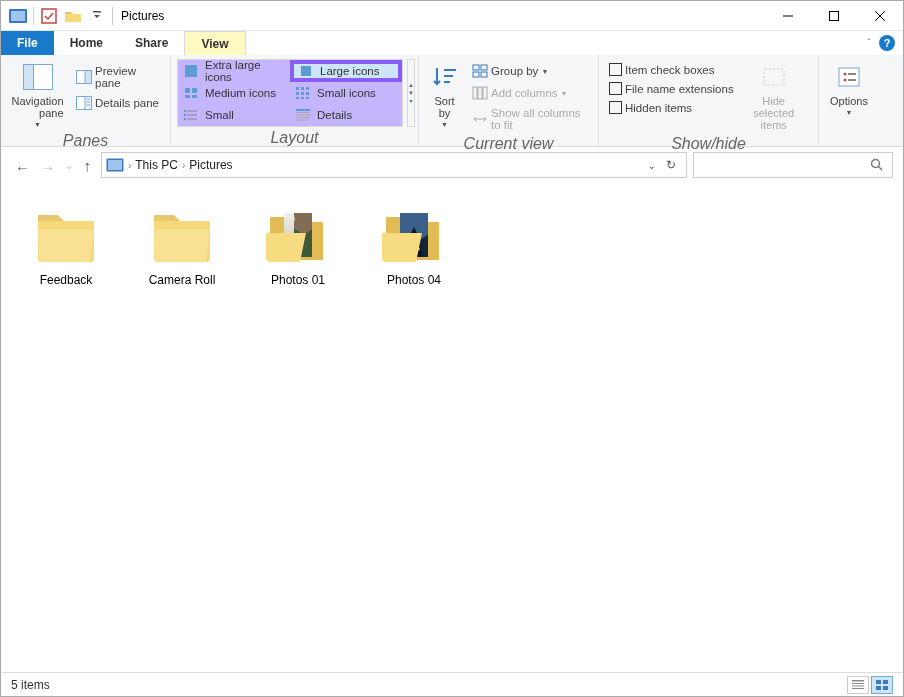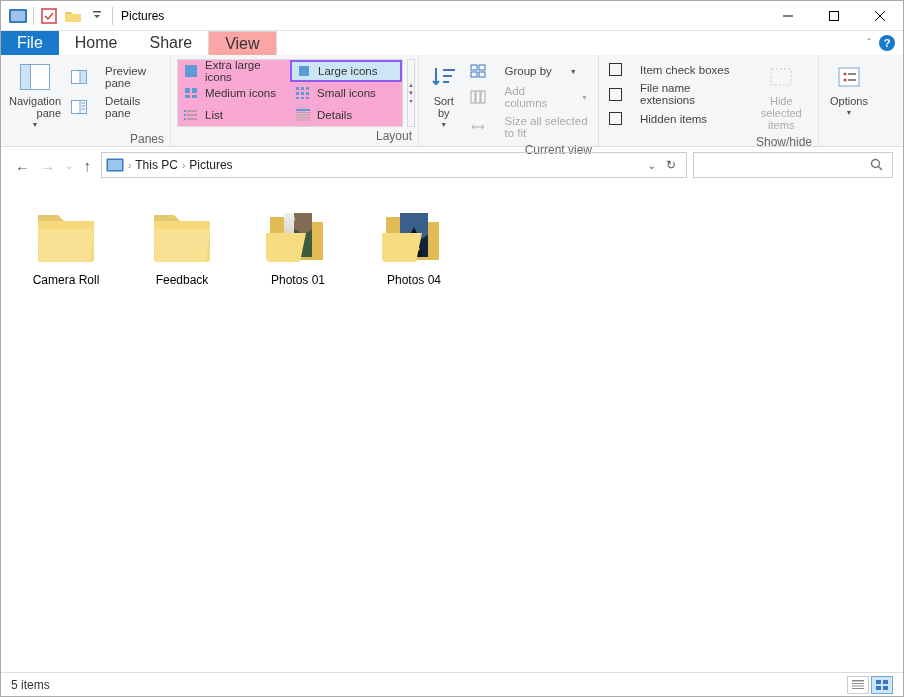--- a/index.html
+++ b/index.html
@@ -9,43 +9,43 @@
 .titlebar { height: 30px; display: flex; align-items: center; background: #fff; border-bottom: 1px solid #e5e5e5; }
 .qat { display: flex; align-items: center; gap: 2px; padding-left: 6px; }
 .qat-icon { width: 22px; height: 22px; display: flex; align-items: center; justify-content: center; }
 .titlebar-sep { width: 1px; height: 18px; background: #ccc; margin: 0 2px; }
 .titlebar-title { font-size: 12px; margin-left: 6px; color: #000; }
 .win-controls { margin-left: auto; display: flex; }
 .win-btn { width: 46px; height: 30px; display: flex; align-items: center; justify-content: center; font-size: 11px; }
 
 
 .tabs { height: 24px; display: flex; align-items: stretch; background: #fff; position: relative; }
-.tab { padding: 0 16px; font-size: 16px; display: flex; align-items: center; color: #333; }
+.tab { padding: 0 16px; font-size: 12px; display: flex; align-items: center; color: #333; font-weight: bold; }
 .tab.file { background: #1979ca; color: #fff; }
-.tab.active { background: #fca5a5; border: 1px solid #d8d8d8; border-bottom: none; }
+.tab.active { background: #fef9c3; border: 1px solid #d8d8d8; border-bottom: none; }
 .tabs-right { margin-left: auto; display: flex; align-items: center; padding-right: 8px; gap: 8px; }
 .help-circle { width: 16px; height: 16px; border-radius: 50%; background: #1979ca; color: #fff; font-size: 11px; display: flex; align-items: center; justify-content: center; font-weight: bold; }
 .chevron-up { color: #888; font-size: 11px; }
 
 
 .ribbon { height: 92px; background: #f5f6f7; border-bottom: 1px solid #dadbdc; display: flex; }
 .group { border-right: 1px solid #e1e2e3; display: flex; flex-direction: column; padding: 4px 6px 0 6px; }
 .group-body { flex: 1; display: flex; align-items: flex-start; gap: 4px; }
-.group-label { text-align: right; font-size: 12px; color: #666; padding: 2px 0 4px 0; }
+.group-label { text-align: center; font-size: 16px; color: #666; padding: 2px 0 4px 0; font-style: italic; }
 .big-btn { display: flex; flex-direction: column; align-items: center; justify-content: center; width: 64px; font-size: 11px; color: #444; padding: 2px; gap: 2px; }
 .big-btn .big-ico { width: 32px; height: 32px; display:flex; align-items:center; justify-content:center; }
 .big-btn.disabled { color: #aaa; }
 .small-btns { display: flex; flex-direction: column; gap: 2px; }
-.small-btn { display: flex; align-items: center; gap: 18px; font-size: 11.5px; color: #444; padding: 2px 4px; }
+.small-btn { display: flex; align-items: center; gap: 3px; font-size: 11.5px; color: #444; padding: 2px 4px; }
 .small-btn .s-ico { width: 16px; height: 16px; display:flex; align-items:center; justify-content:center; flex-shrink:0; }
 .small-btn.disabled { color: #aaa; }
 .layout-grid { display: grid; grid-template-columns: repeat(2, 112px); grid-auto-rows: 22px; }
 .layout-item { display: flex; align-items: center; gap: 6px; font-size: 11.5px; padding: 1px 4px; color: #333; border: 1px solid transparent; }
 .layout-item .l-ico { width: 16px; height: 14px; flex-shrink:0; }
-.layout-item.selected { background: #cde6f7; border: 2px solid #8b5cf6; }
+.layout-item.selected { background: #cde6f7; border: 4px solid #8b5cf6; }
 .layout-drop { display:flex; flex-direction:column; justify-content:center; border:1px solid #d8d8d8; width:14px; align-items:center; gap:2px; }
 .layout-drop span { font-size:6px; color:#666; line-height:6px; }
 .chk { width: 13px; height: 13px; border: 1px solid #333; flex-shrink: 0; }
 
 
 .navbar { height: 36px; display: flex; align-items: center; padding: 4px 10px; gap: 6px; }
 .nav-arrows { display: flex; align-items: center; gap: 10px; padding: 0 4px; }
 .nav-arrow { font-size: 15px; color: #bbb; }
 .nav-arrow.enabled { color: #555; }
 .addr-box { flex: 1; height: 26px; border: 1px solid #ccc; display: flex; align-items: center; padding: 0 4px; gap: 4px; font-size: 12px; color: #222; }
@@ -173,21 +173,21 @@
             </div>
           <span>Details pane</span>
         </div>
       </div>
     </div>
     <div class="group-label">Panes</div>
   </div>
 
   <div class="group" style="width:248px">
     <div class="group-body" style="align-items:stretch;">
-      <div class="layout-grid" style="border:1px solid #d8d8d8;background:#f9a8d4;">
+      <div class="layout-grid" style="border:1px solid #d8d8d8;background:#c4b5fd;">
         <div class="layout-item">
             <svg class="l-ico" width="16" height="14">
               <rect x="2" y="1" width="12" height="12" fill="#5d9bd4"></rect>
             </svg>
             <span>Extra large icons</span>
           </div>
         <div class="layout-item selected">
             <svg class="l-ico" width="16" height="14">
               <rect x="3" y="2" width="10" height="10" fill="#5d9bd4"></rect>
             </svg>
@@ -218,21 +218,21 @@
           </div>
         <div class="layout-item">
             <svg class="l-ico" width="16" height="14">
               <rect x="1" y="2" width="2" height="2" fill="#5d9bd4"></rect>
               <rect x="4" y="2.5" width="10" height="1" fill="#888"></rect>
               <rect x="1" y="6" width="2" height="2" fill="#5d9bd4"></rect>
               <rect x="4" y="6.5" width="10" height="1" fill="#888"></rect>
               <rect x="1" y="10" width="2" height="2" fill="#5d9bd4"></rect>
               <rect x="4" y="10.5" width="10" height="1" fill="#888"></rect>
             </svg>
-            <span>List</span>
+            <span>Small</span>
           </div>
         <div class="layout-item">
             <svg class="l-ico" width="16" height="14">
               <rect x="1" y="1" width="14" height="2" fill="#5d9bd4"></rect>
               <rect x="1" y="4" width="14" height="1" fill="#aaa"></rect>
               <rect x="1" y="6.5" width="14" height="1" fill="#aaa"></rect>
               <rect x="1" y="9" width="14" height="1" fill="#aaa"></rect>
               <rect x="1" y="11.5" width="14" height="1" fill="#aaa"></rect>
             </svg>
             <span>Details</span>
@@ -285,21 +285,21 @@
             </div>
           <span>Add columns</span>
           <span style="font-size:7px;color:#aaa">▼</span>
         </div>
         <div class="small-btn disabled">
           <div class="s-ico">
               <svg width="16" height="14">
                 <path d="M2 7 h12 M4 5 l-2 2 l2 2 M12 5 l2 2 l-2 2" stroke="#aaa" fill="none"></path>
               </svg>
             </div>
-          <span>Size all selected to fit</span>
+          <span>Show all columns to fit</span>
         </div>
       </div>
     </div>
     <div class="group-label">Current view</div>
   </div>
 
   <div class="group" style="width:220px">
     <div class="group-body">
       <div class="small-btns" style="padding-top:2px">
         <div class="small-btn">
@@ -384,31 +384,31 @@
 <div class="content">
   <div class="items" id="items-container">
       <div class="item">
         <div class="folder-ico">
           <svg width="72" height="62" viewBox="0 0 72 62">
             <path class="folder-svg-tab" d="M8 10 h20 l6 6 h30 v4 H8 z"></path>
             <path class="folder-svg-body" d="M8 16 h56 v38 a3 3 0 0 1 -3 3 H11 a3 3 0 0 1 -3 -3 z"></path>
             <path class="folder-svg-front" d="M8 24 h56 L60 55 a3 3 0 0 1 -3 2 H12 a3 3 0 0 1 -3 -2 z" opacity="0.7"></path>
           </svg>
         </div>
-        <div class="item-label">Camera Roll</div>
+        <div class="item-label">Feedback</div>
       </div>
       <div class="item">
         <div class="folder-ico">
           <svg width="72" height="62" viewBox="0 0 72 62">
             <path class="folder-svg-tab" d="M8 10 h20 l6 6 h30 v4 H8 z"></path>
             <path class="folder-svg-body" d="M8 16 h56 v38 a3 3 0 0 1 -3 3 H11 a3 3 0 0 1 -3 -3 z"></path>
             <path class="folder-svg-front" d="M8 24 h56 L60 55 a3 3 0 0 1 -3 2 H12 a3 3 0 0 1 -3 -2 z" opacity="0.7"></path>
           </svg>
         </div>
-        <div class="item-label">Feedback</div>
+        <div class="item-label">Camera Roll</div>
       </div>
       <div class="item">
         <div class="folder-ico">
           <svg width="72" height="62" viewBox="0 0 72 62">
             <defs>
               <linearGradient id="ga" x1="0" y1="0" x2="0" y2="1">
                 <stop offset="0" stop-color="#fff" stop-opacity="0.5"></stop>
                 <stop offset="1" stop-color="#888" stop-opacity="0.3"></stop>
               </linearGradient>
             </defs>

